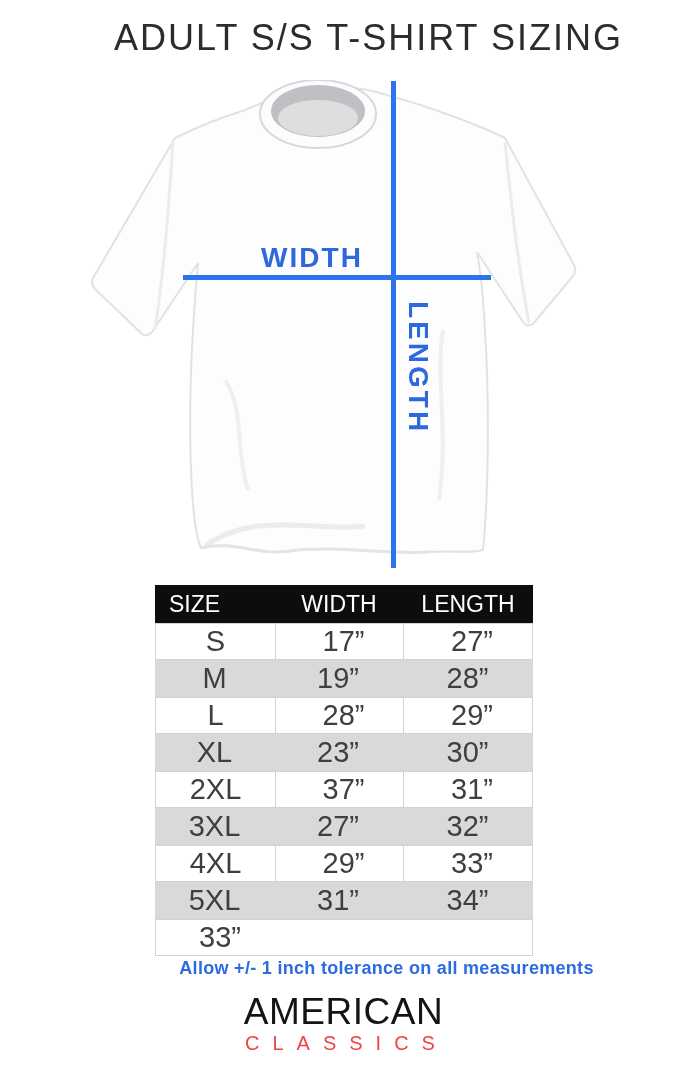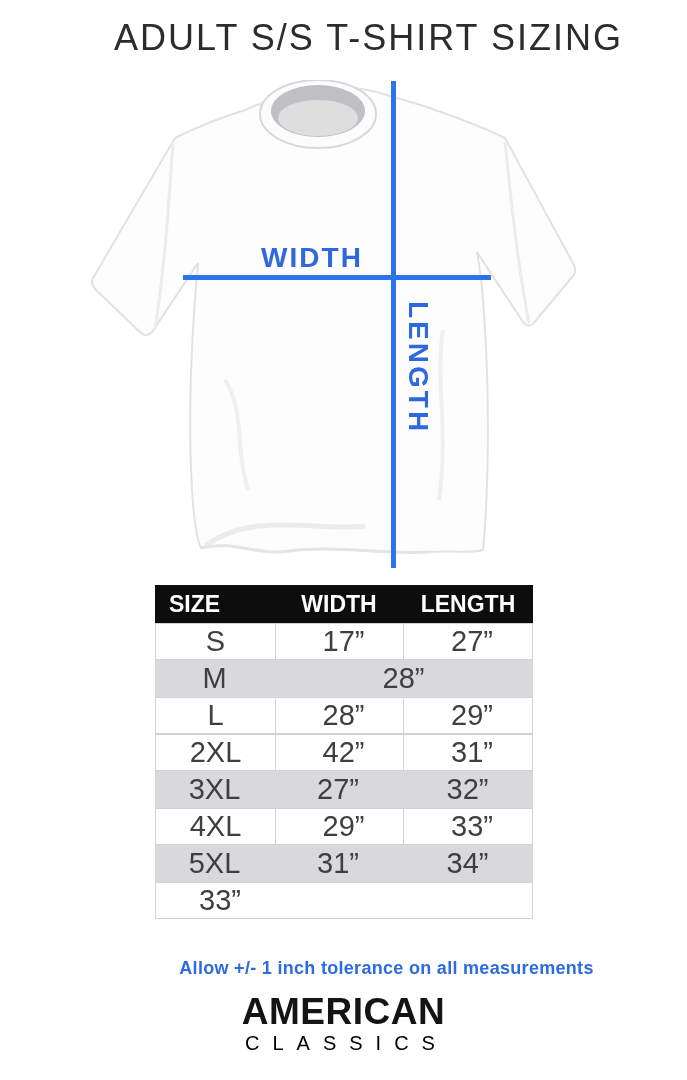--- a/index.html
+++ b/index.html
@@ -33,21 +33,21 @@
   .length-label {
     position:absolute; left:402px; top:301px;
     writing-mode:vertical-rl; color:#2e68de; font-weight:700;
     font-size:28px; letter-spacing:3px;
   }
 
   
   .size-table { position:absolute; left:155px; top:585px; width:378px; }
   .thead {
     display:flex; align-items:center; height:38px;
-    background:#0d0d0d; color:#ffffff; font-weight:700; font-size:23px;
+    background:#0d0d0d; color:#ffffff; font-weight:400; font-size:23px;
   }
   .th.c0 { flex:0 0 120px; padding-left:14px; box-sizing:border-box; text-align:left; }
   .th.c1 { flex:0 0 128px; text-align:center; }
   .th.c2 { flex:1; text-align:center; }
   .trow {
     display:flex; align-items:center; height:37px; box-sizing:border-box;
     font-size:29px; font-weight:300; color:#3f3f41;
   }
   .trow.white { background:#ffffff; border:1px solid #d2d2d5; }
   .trow.gray  { background:#d9d9db; }
@@ -61,25 +61,25 @@
   .tolerance {
     position:absolute; top:958px; left:0; width:100%;
     text-align:center; color:#2e6be0; font-weight:700; font-size:18px;
     letter-spacing:0.3px;
     margin-left:43px;
   }
 
   
   .brand { position:absolute; top:993px; left:0; width:100%; text-align:center; }
   .brand-name {
-    font-size:37px; font-weight:700; color:#141414;
+    font-size:37px; font-weight:400; color:#141414;
     letter-spacing:0.5px; line-height:1.0;
   }
   .brand-sub {
-    margin-top:3px; font-size:20px; font-weight:400; color:#000000;
+    margin-top:3px; font-size:20px; font-weight:400; color:#ef4444;
     letter-spacing:13px; text-indent:6px; line-height:1.0;
   }
 </style>
 </head>
 <body>
 
 <div class="canvas">
 
   <div class="title">ADULT S/S T-SHIRT SIZING</div>
 
@@ -130,30 +130,36 @@
       <div class="th c2">LENGTH</div>
     </div>
     <div>
         <div class="trow white">
           <div class="td c0">S</div>
           <div class="td c1">17”</div>
           <div class="td c2">27”</div>
         </div>
         <div class="trow gray">
           <div class="td c0">M</div>
+          <div class="td c1">19”</div>
           <div class="td c2">28”</div>
         </div>
         <div class="trow white">
           <div class="td c0">L</div>
           <div class="td c1">28”</div>
           <div class="td c2">29”</div>
         </div>
+        <div class="trow gray">
+          <div class="td c0">XL</div>
+          <div class="td c1">23”</div>
+          <div class="td c2">30”</div>
+        </div>
         <div class="trow white">
           <div class="td c0">2XL</div>
-          <div class="td c1">42”</div>
+          <div class="td c1">37”</div>
           <div class="td c2">31”</div>
         </div>
         <div class="trow gray">
           <div class="td c0">3XL</div>
           <div class="td c1">27”</div>
           <div class="td c2">32”</div>
         </div>
         <div class="trow white">
           <div class="td c0">4XL</div>
           <div class="td c1">29”</div>

